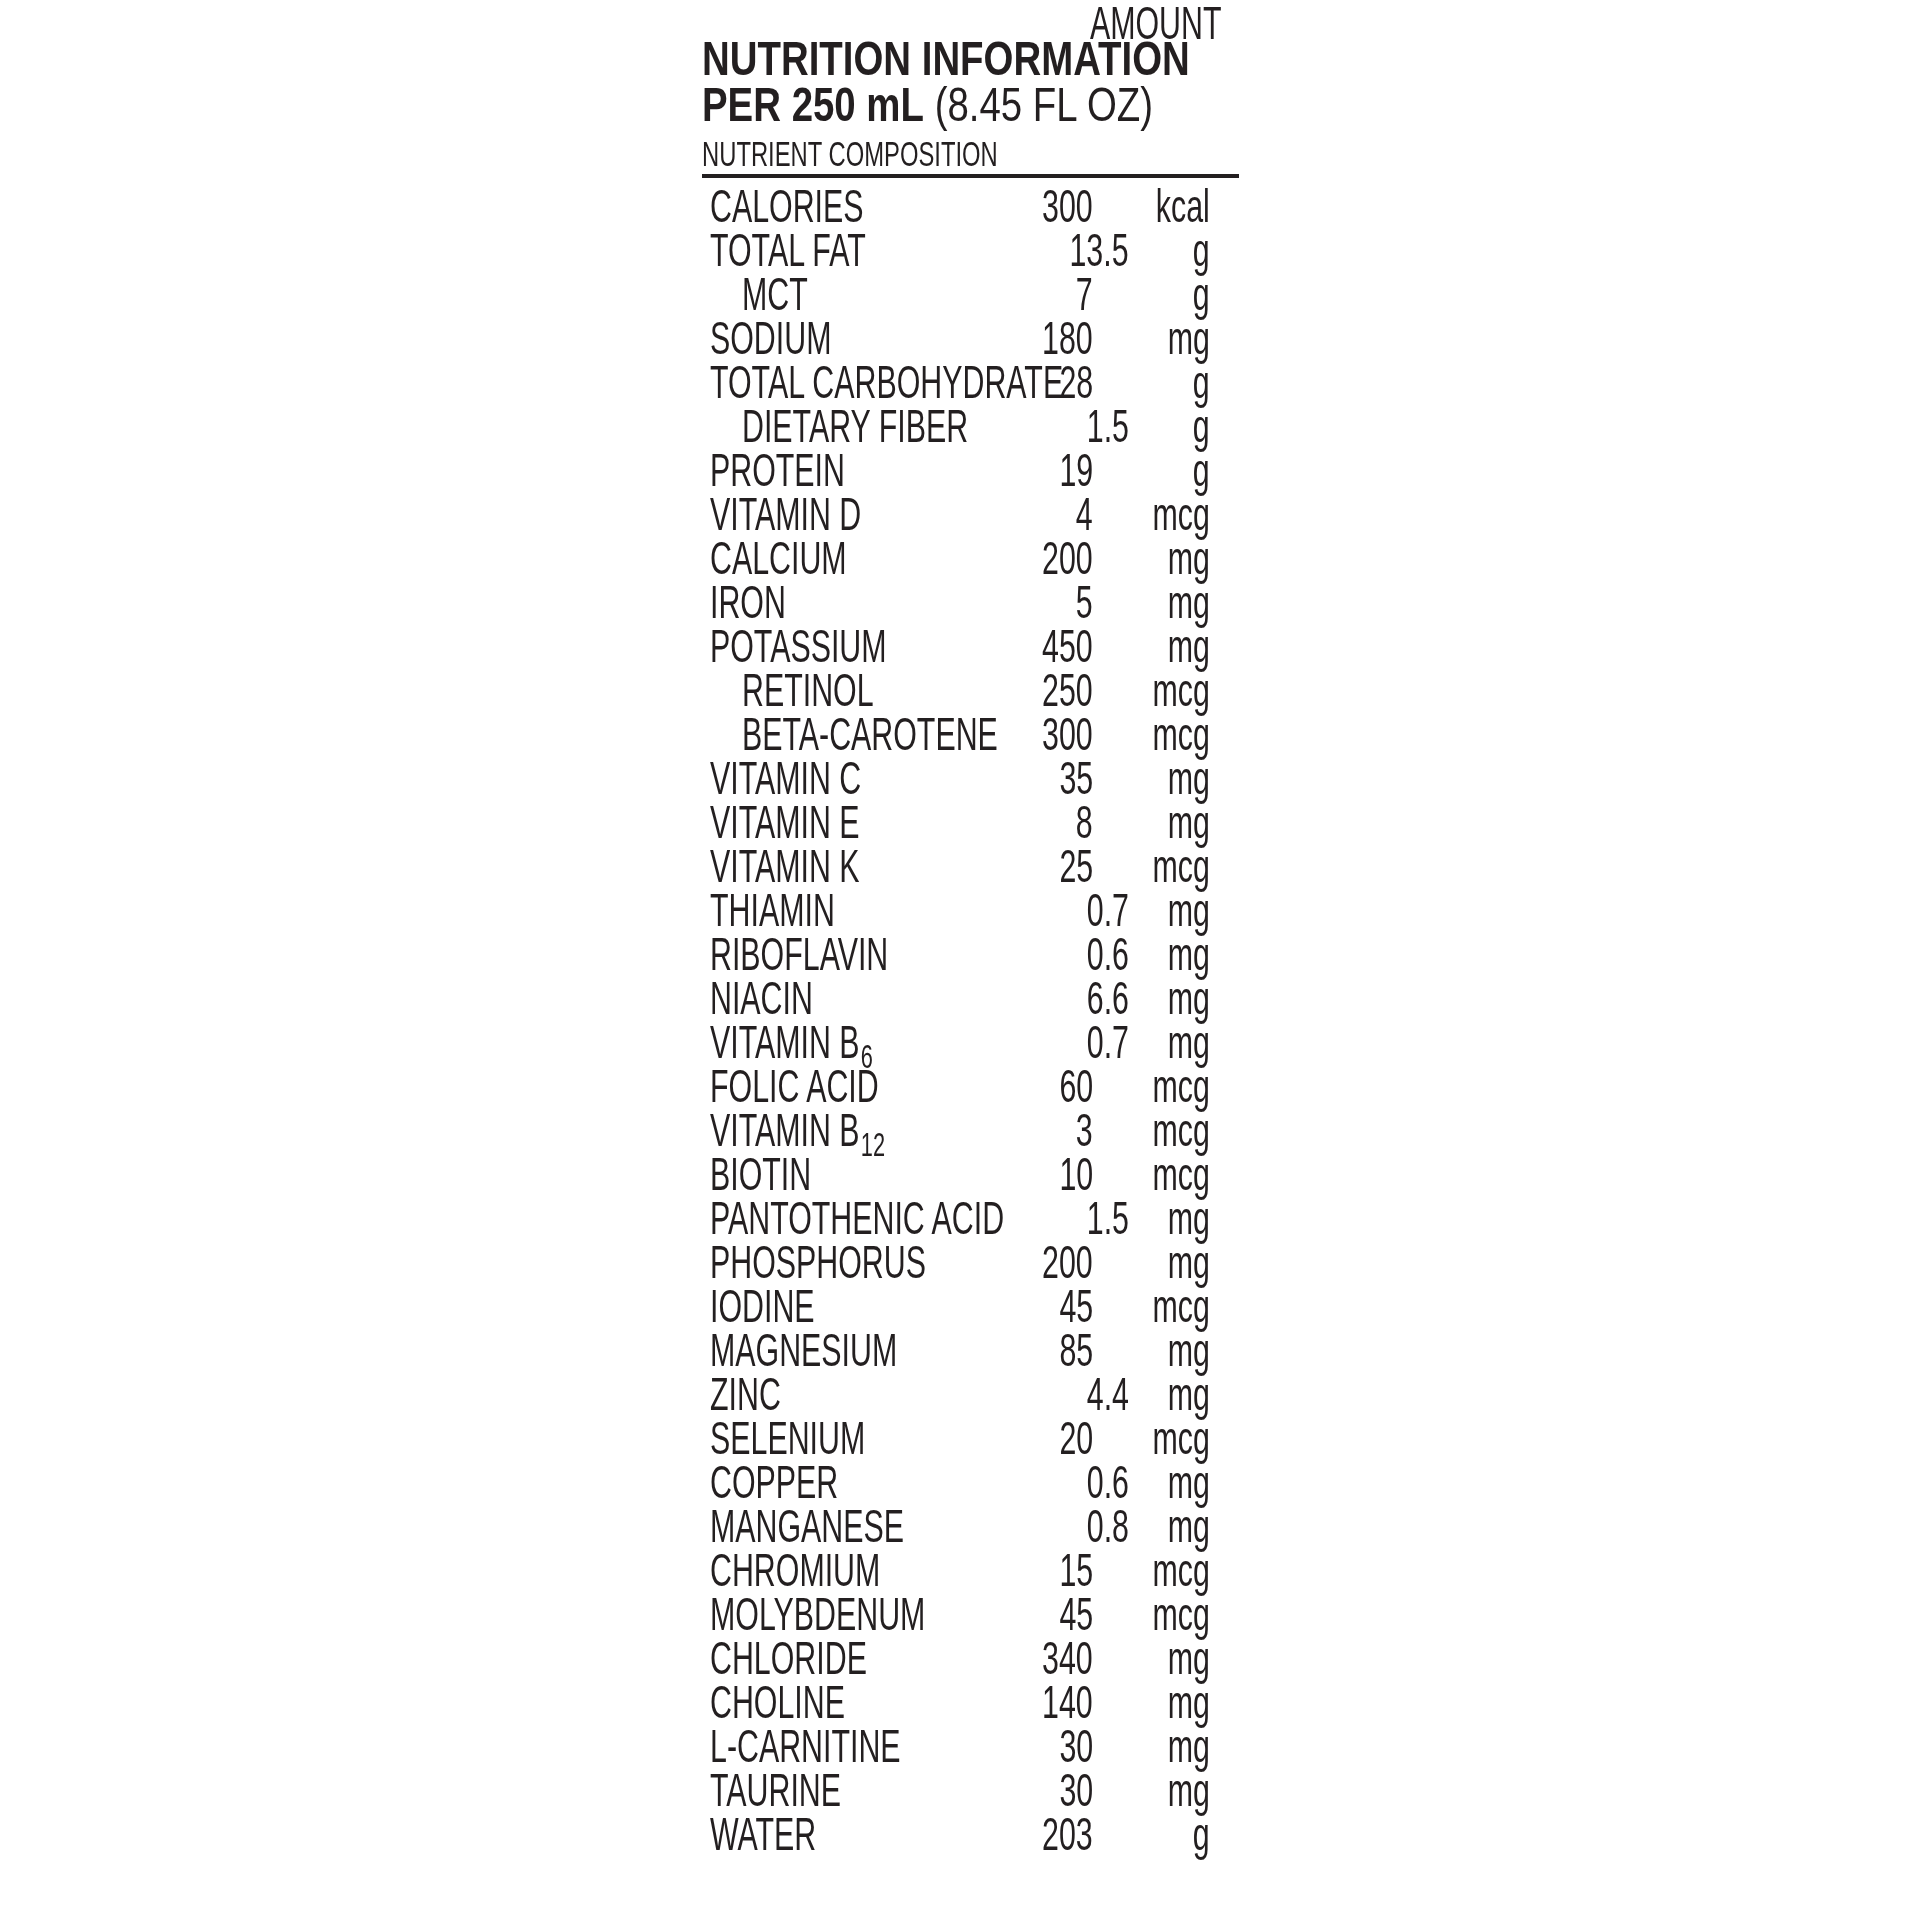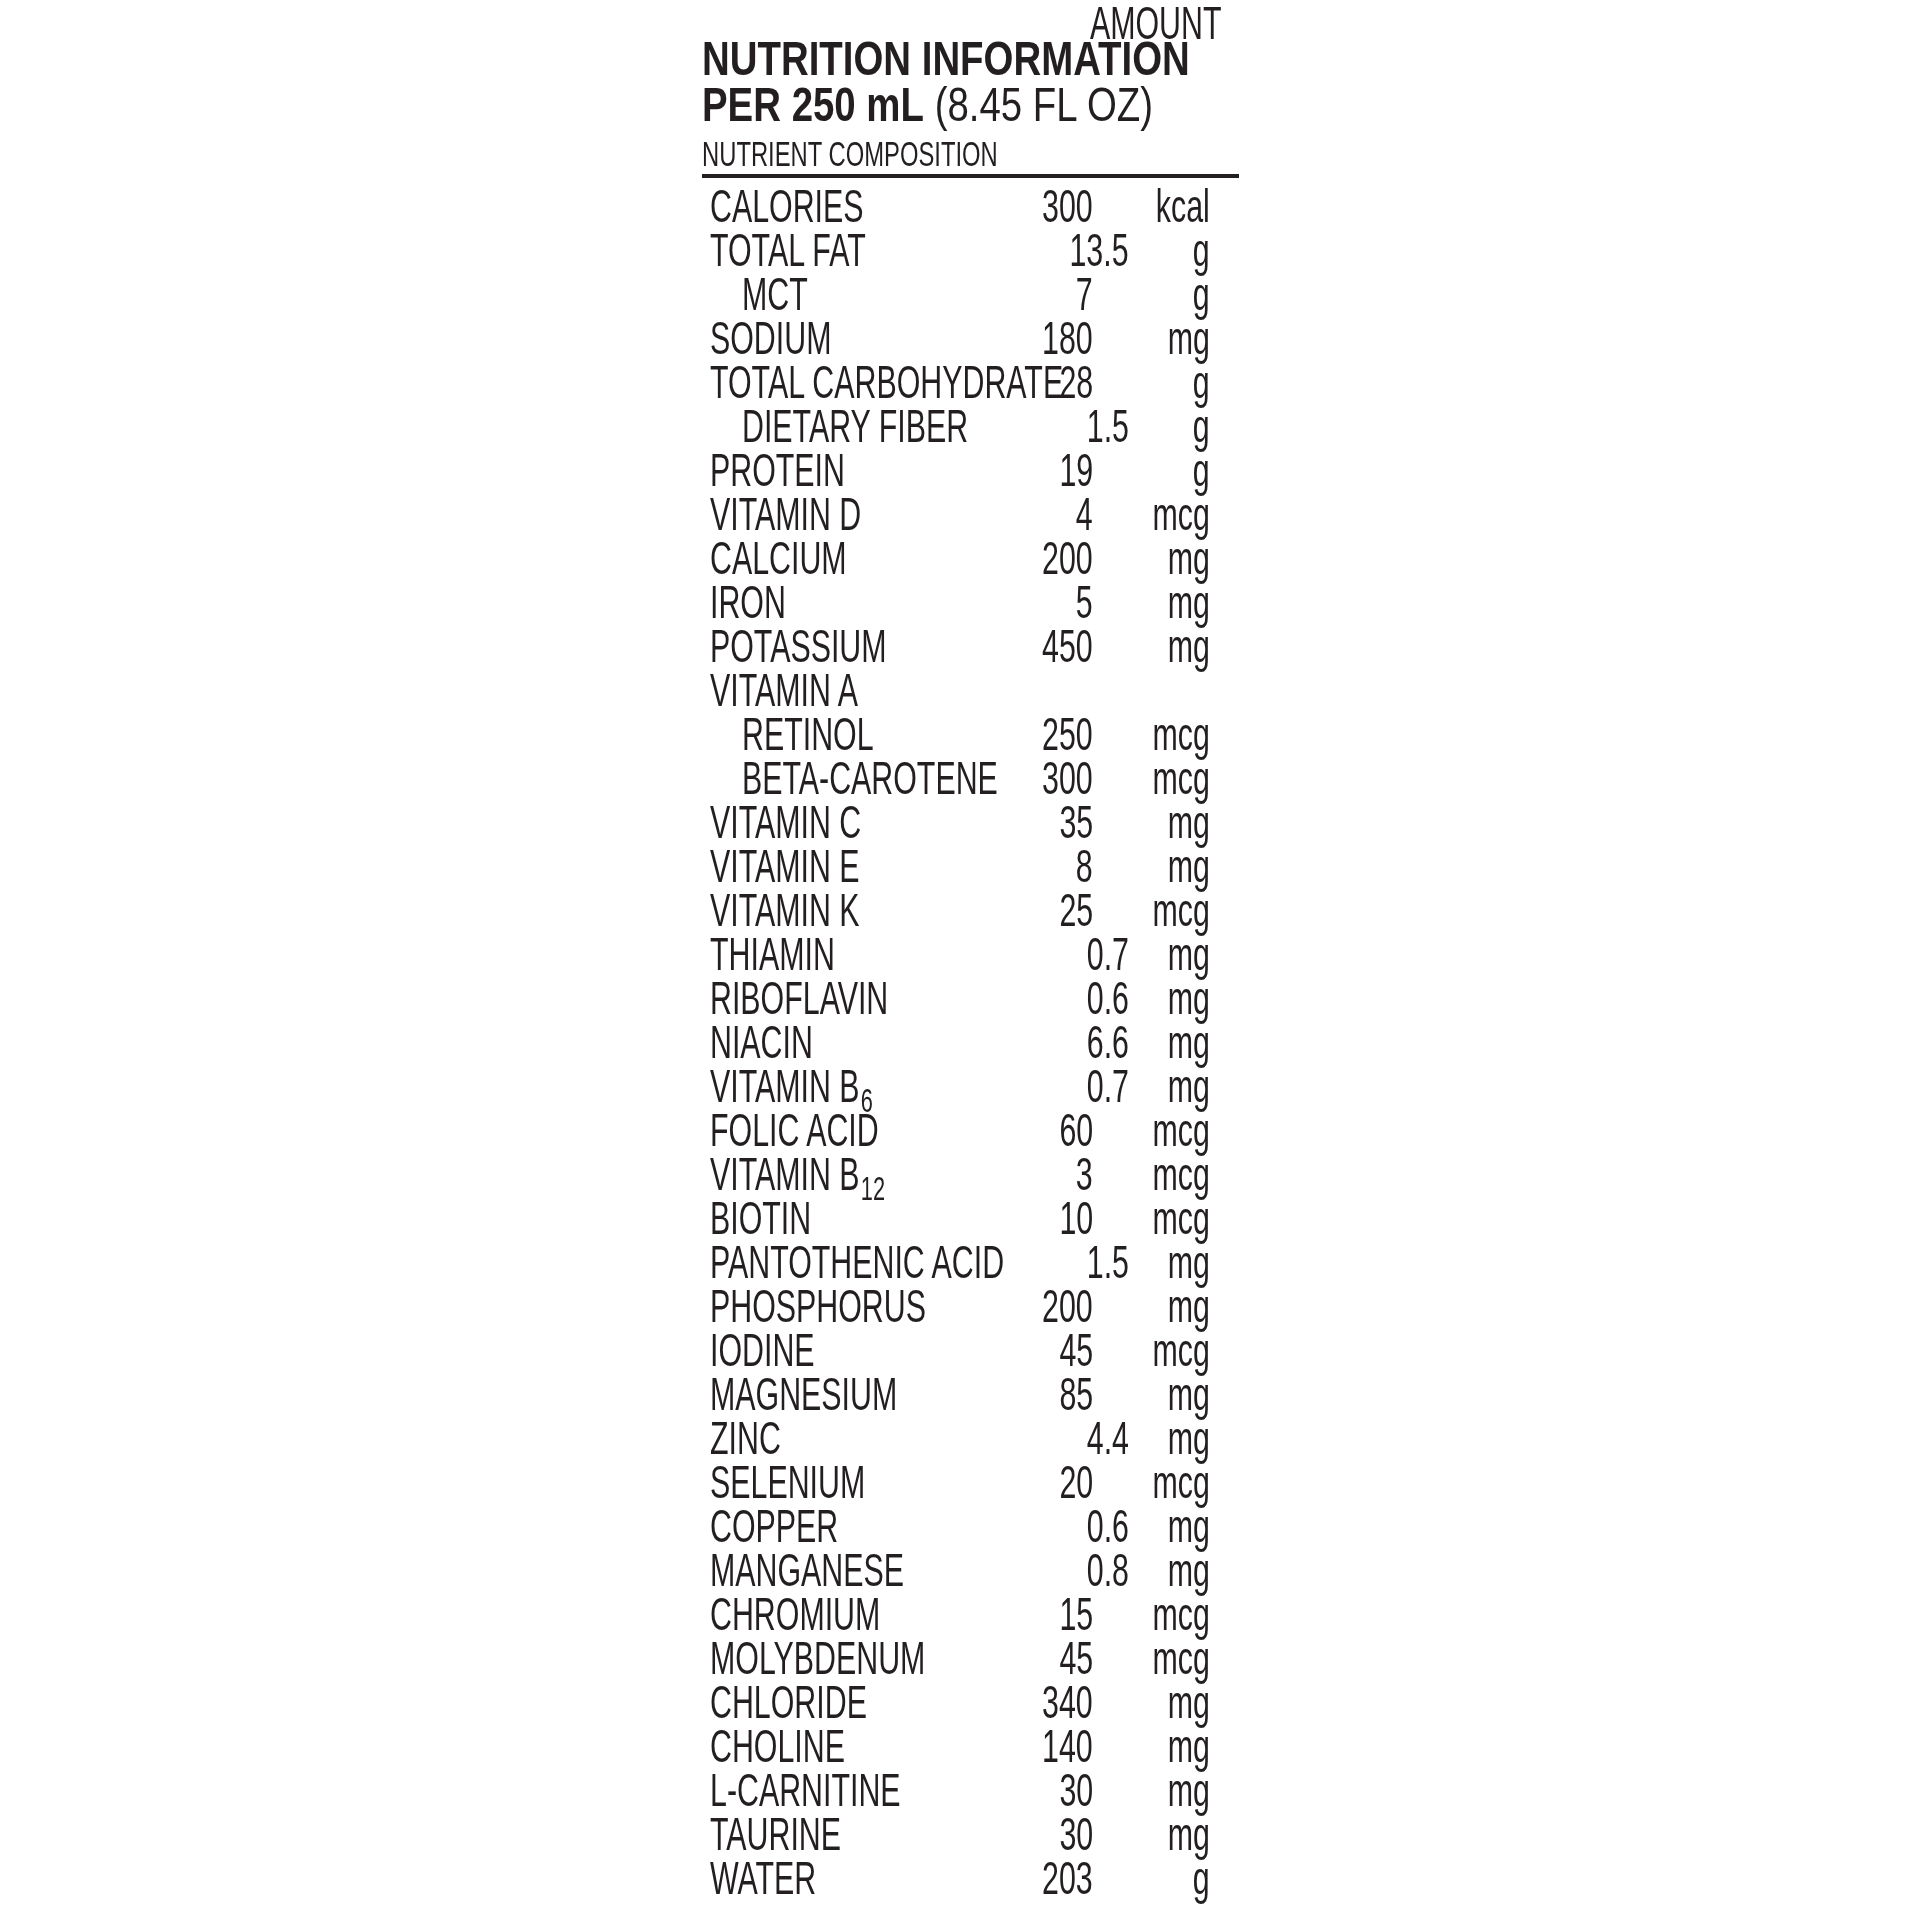--- a/index.html
+++ b/index.html
@@ -103,27 +103,20 @@
         </div>
         <div class="unit">mg</div>
       </div>
       <div class="row">
         <div class="nm"><span>POTASSIUM</span></div>
         <div class="amtwrap">
           <div class="amt">450</div>
         </div>
         <div class="unit">mg</div>
       </div>
-      <div class="row">
-        <div class="nm"><span>VITAMIN A</span></div>
-        <div class="amtwrap">
-          <div class="amt"></div>
-        </div>
-        <div class="unit"></div>
-      </div>
       <div class="row ind">
         <div class="nm"><span>RETINOL</span></div>
         <div class="amtwrap">
           <div class="amt">250</div>
         </div>
         <div class="unit">mcg</div>
       </div>
       <div class="row ind">
         <div class="nm"><span>BETA-CAROTENE</span></div>
         <div class="amtwrap">

